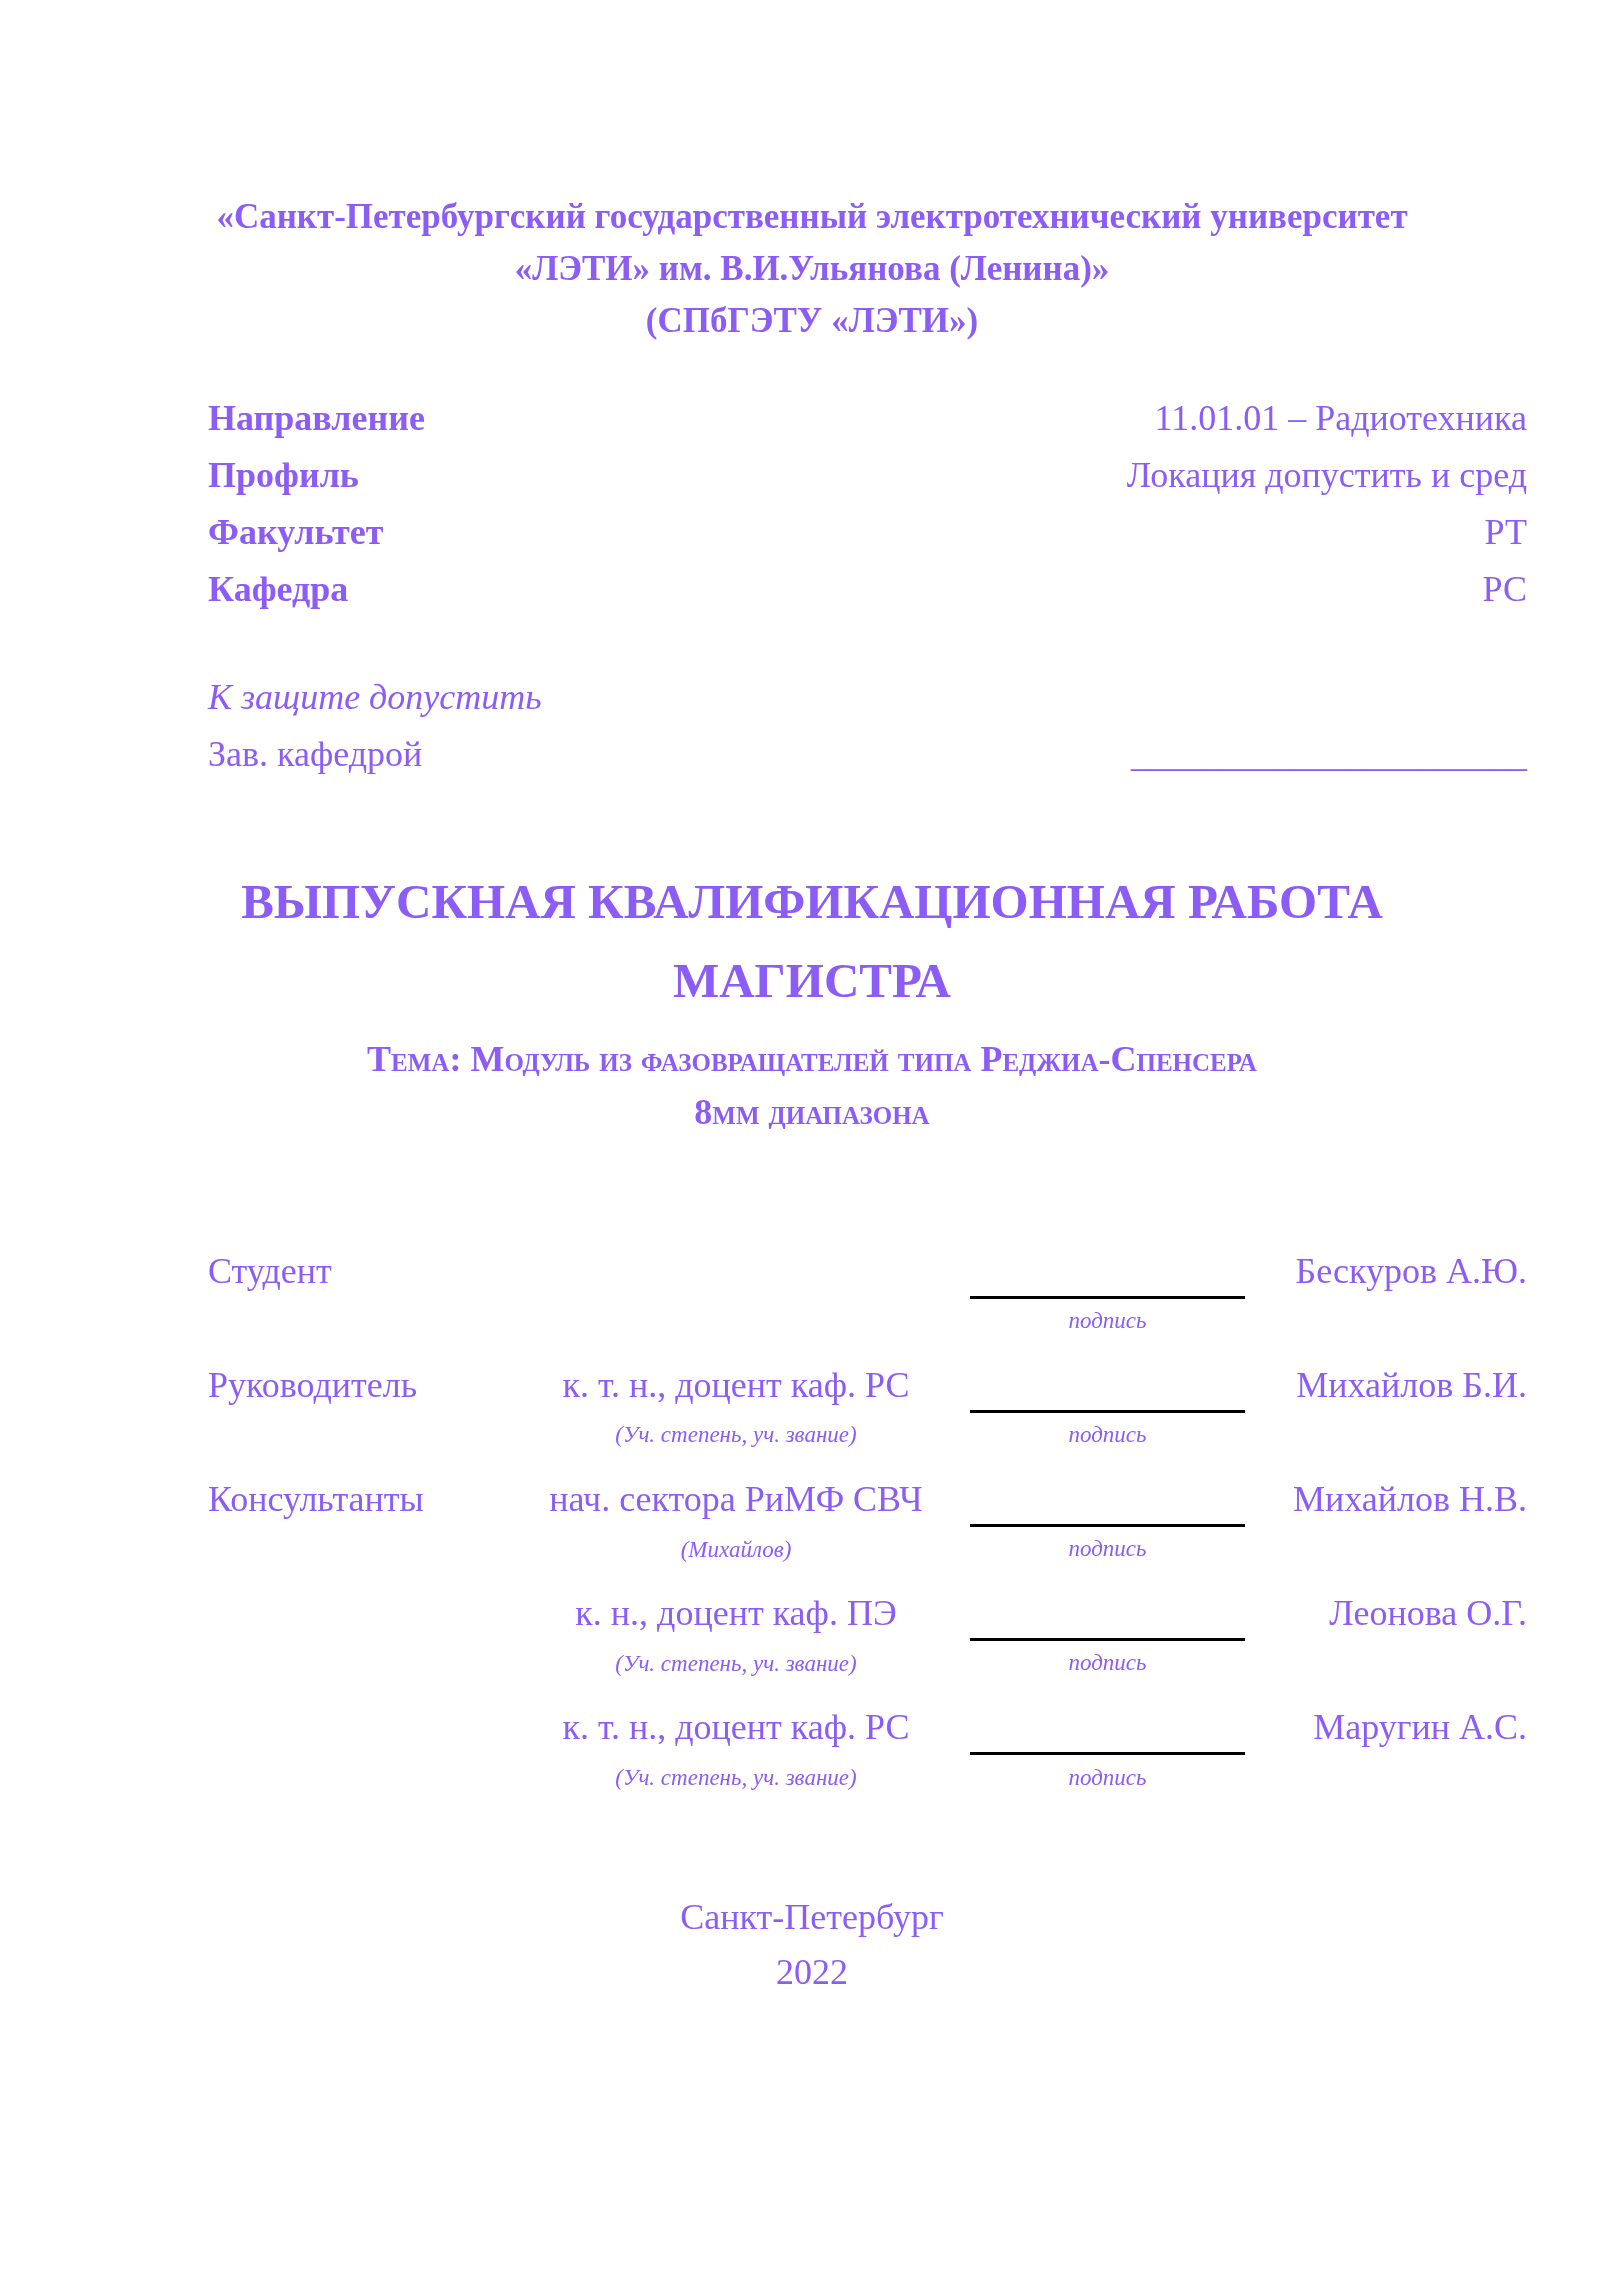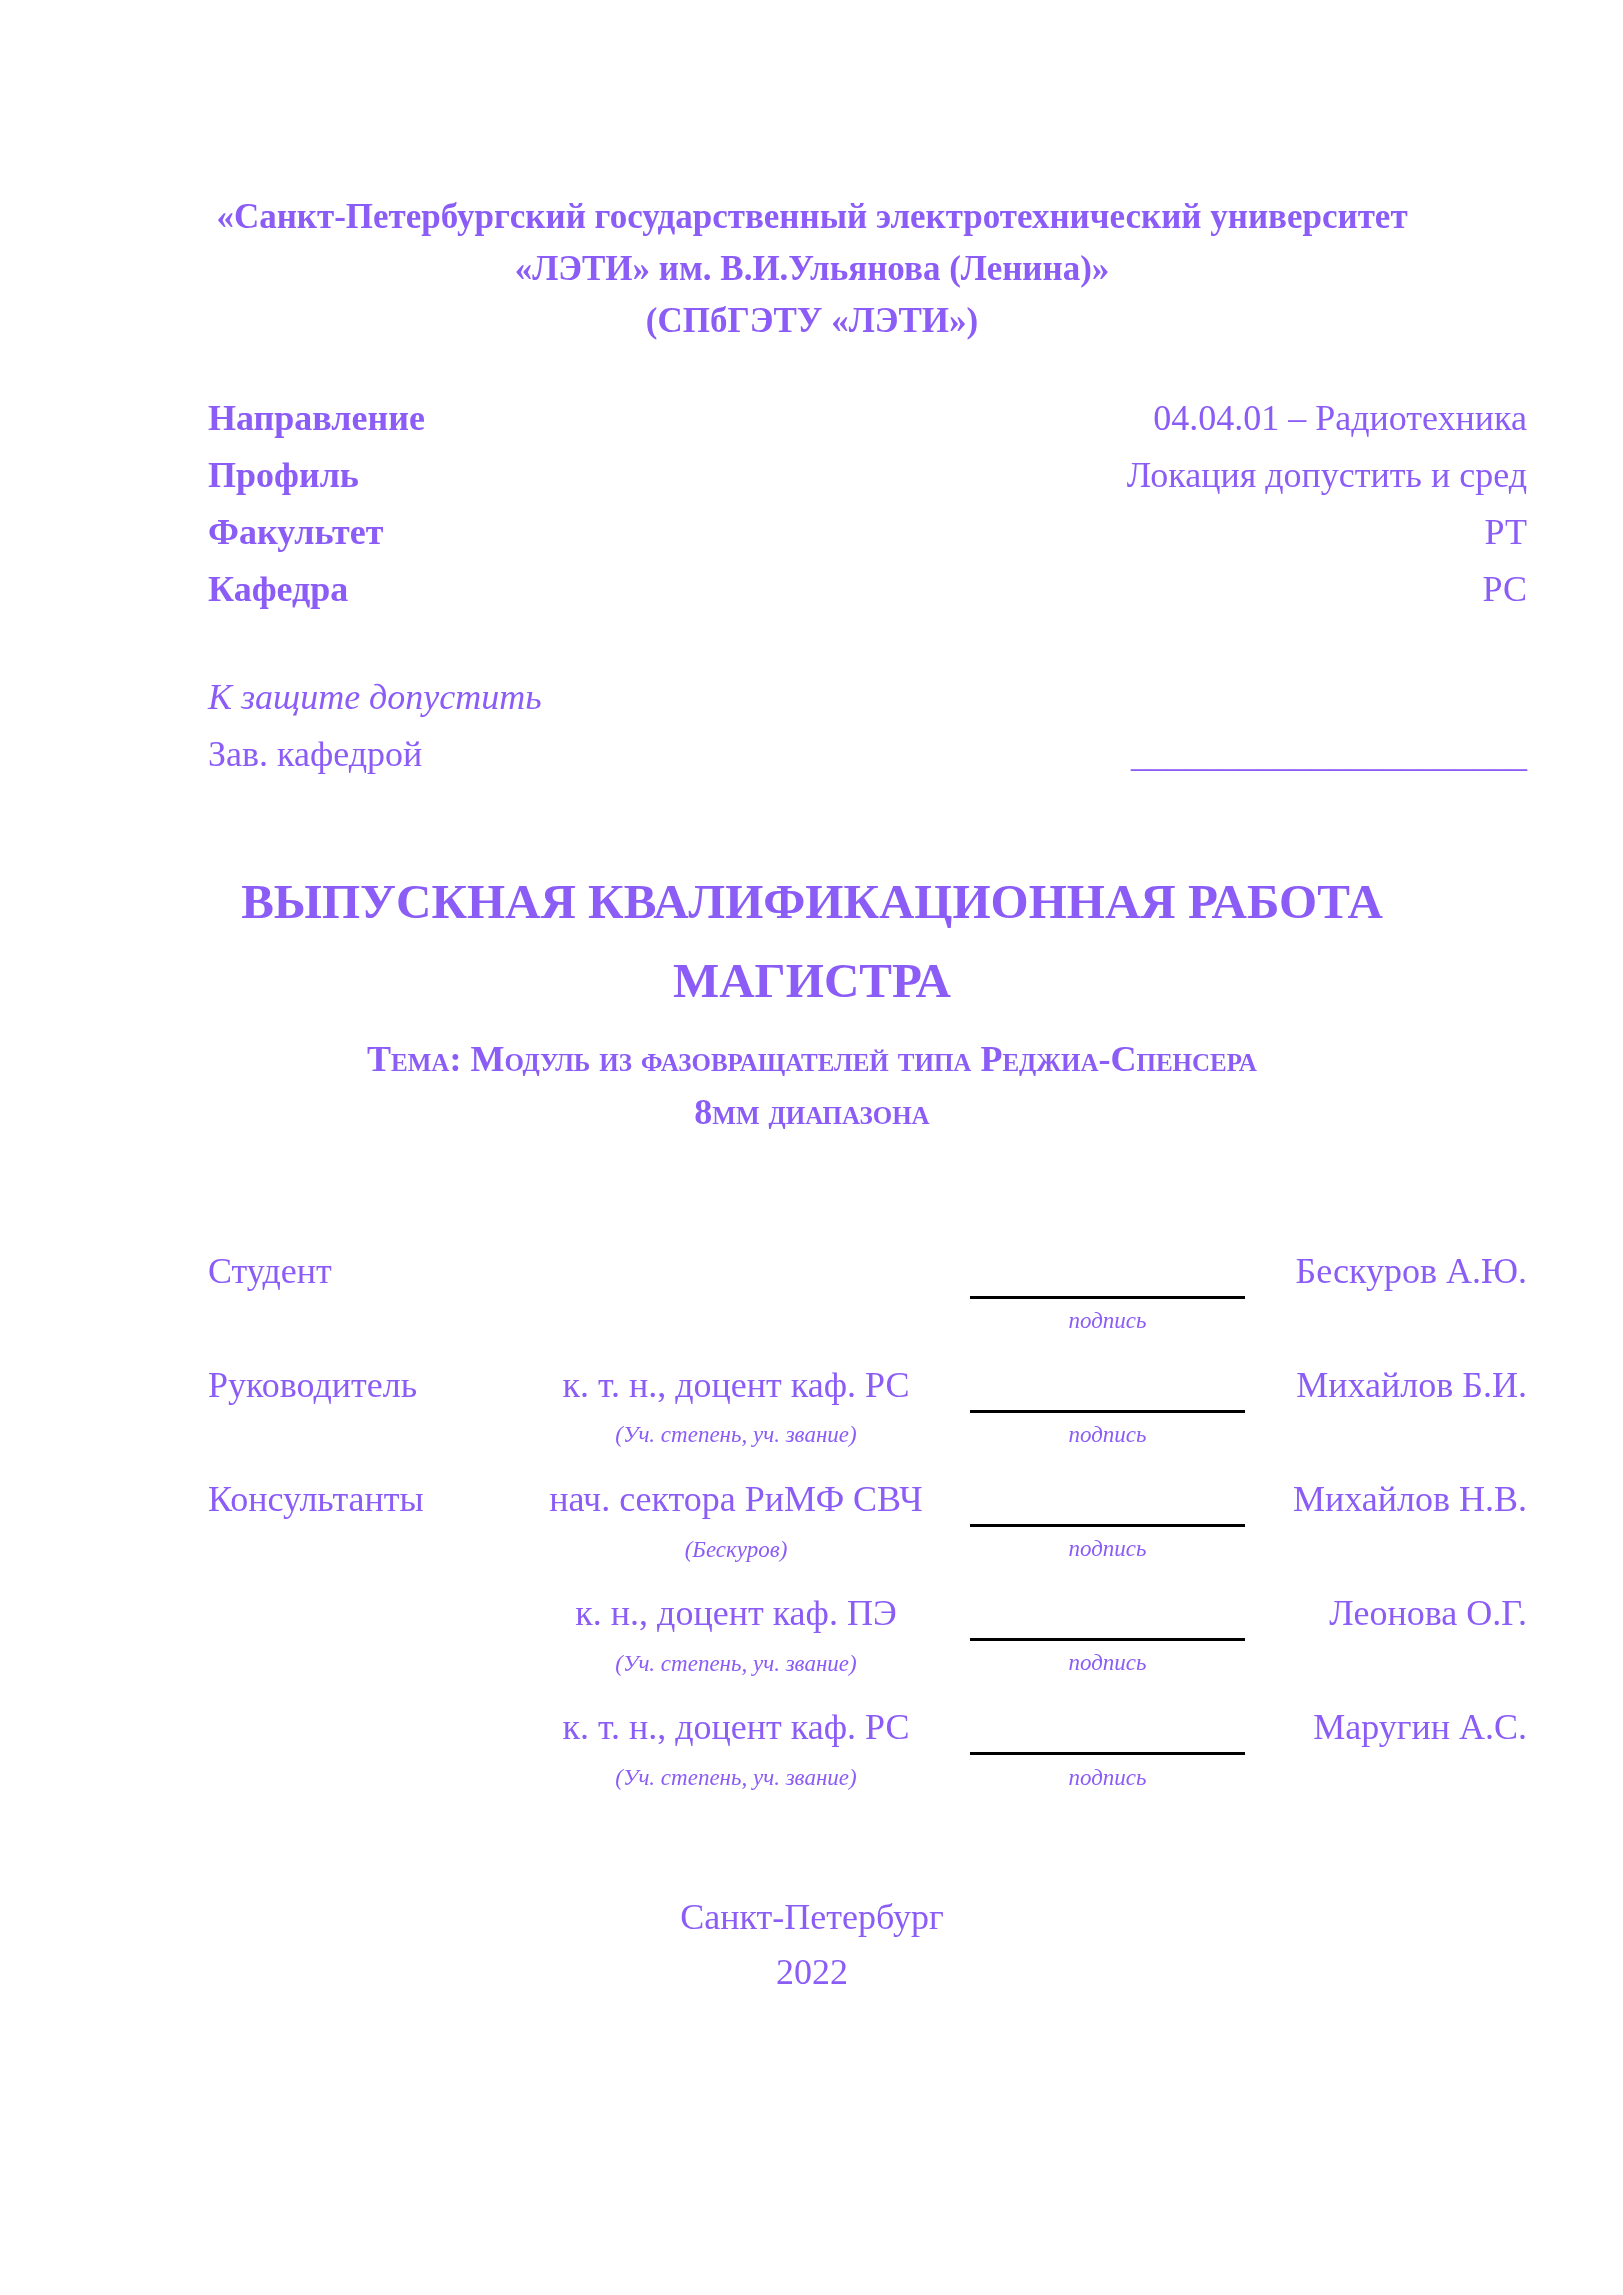--- a/index.html
+++ b/index.html
@@ -138,21 +138,21 @@
 
   <div class="centered-block header">
     <div>«Санкт-Петербургский государственный электротехнический университет</div>
     <div>«ЛЭТИ» им. В.И.Ульянова (Ленина)»</div>
     <div>(СПбГЭТУ «ЛЭТИ»)</div>
   </div>
 
   <div class="flow-block facts">
     <div class="fact-row">
       <span class="fact-label">Направление</span>
-      <span class="fact-value">04.04.01 – Радиотехника</span>
+      <span class="fact-value">11.01.01 – Радиотехника</span>
     </div>
     <div class="fact-row">
       <span class="fact-label">Профиль</span>
       <span class="fact-value">Локация допустить и сред</span>
     </div>
     <div class="fact-row">
       <span class="fact-label">Факультет</span>
       <span class="fact-value">РТ</span>
     </div>
     <div class="fact-row">
@@ -204,21 +204,21 @@
         <div class="sigline-box"></div>
         <div class="sig-sub">подпись</div>
       </div>
       <div class="name">Михайлов Б.И.</div>
     </div>
 
     <div class="sig-row">
       <div class="role">Консультанты</div>
       <div class="qual">
         <div class="qual-main">нач. сектора РиМФ СВЧ</div>
-        <div class="qual-sub">(Бескуров)</div>
+        <div class="qual-sub">(Михайлов)</div>
       </div>
       <div class="sig">
         <div class="sigline-box"></div>
         <div class="sig-sub">подпись</div>
       </div>
       <div class="name">Михайлов Н.В.</div>
     </div>
 
     <div class="sig-row">
       <div class="role"></div>

